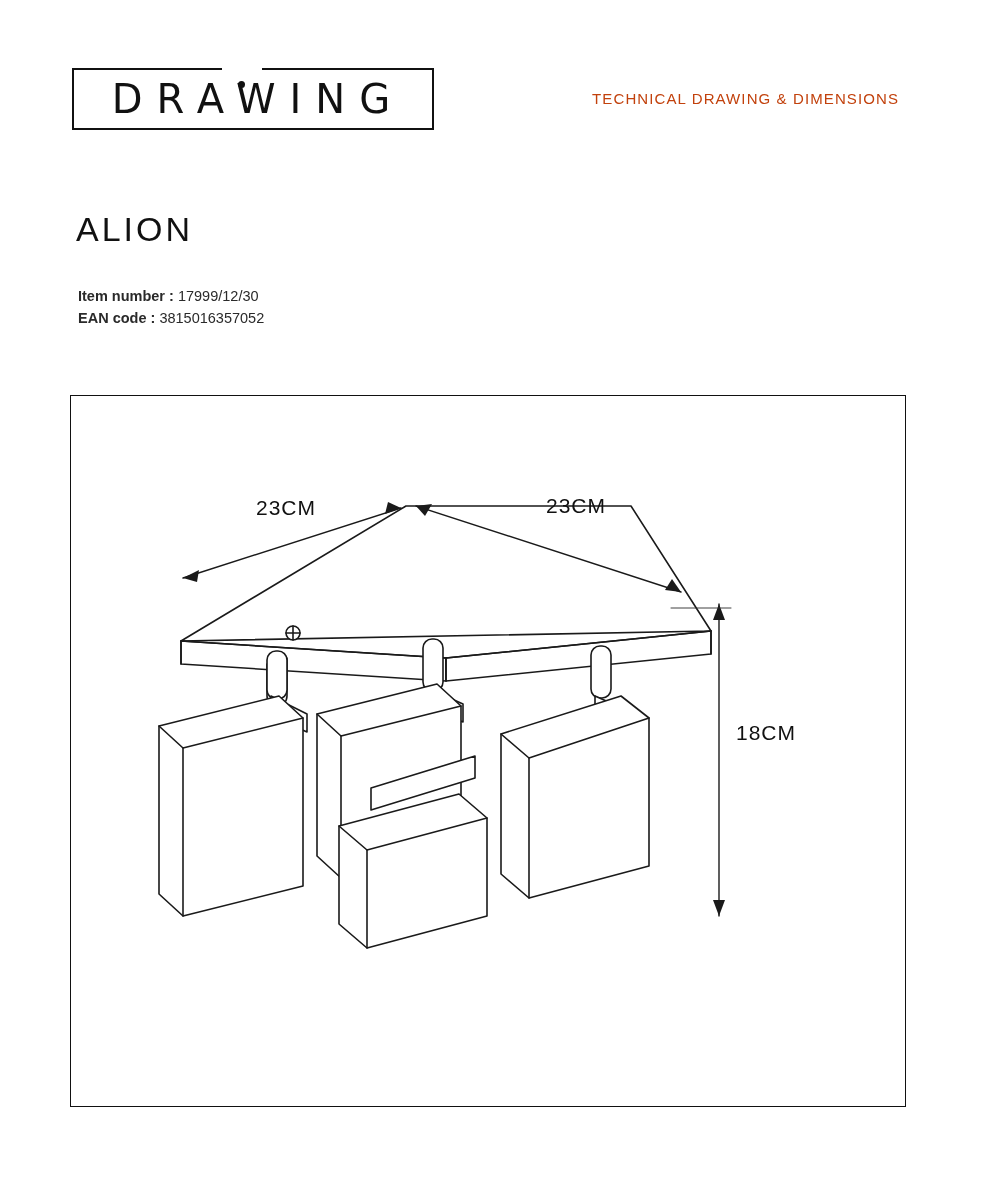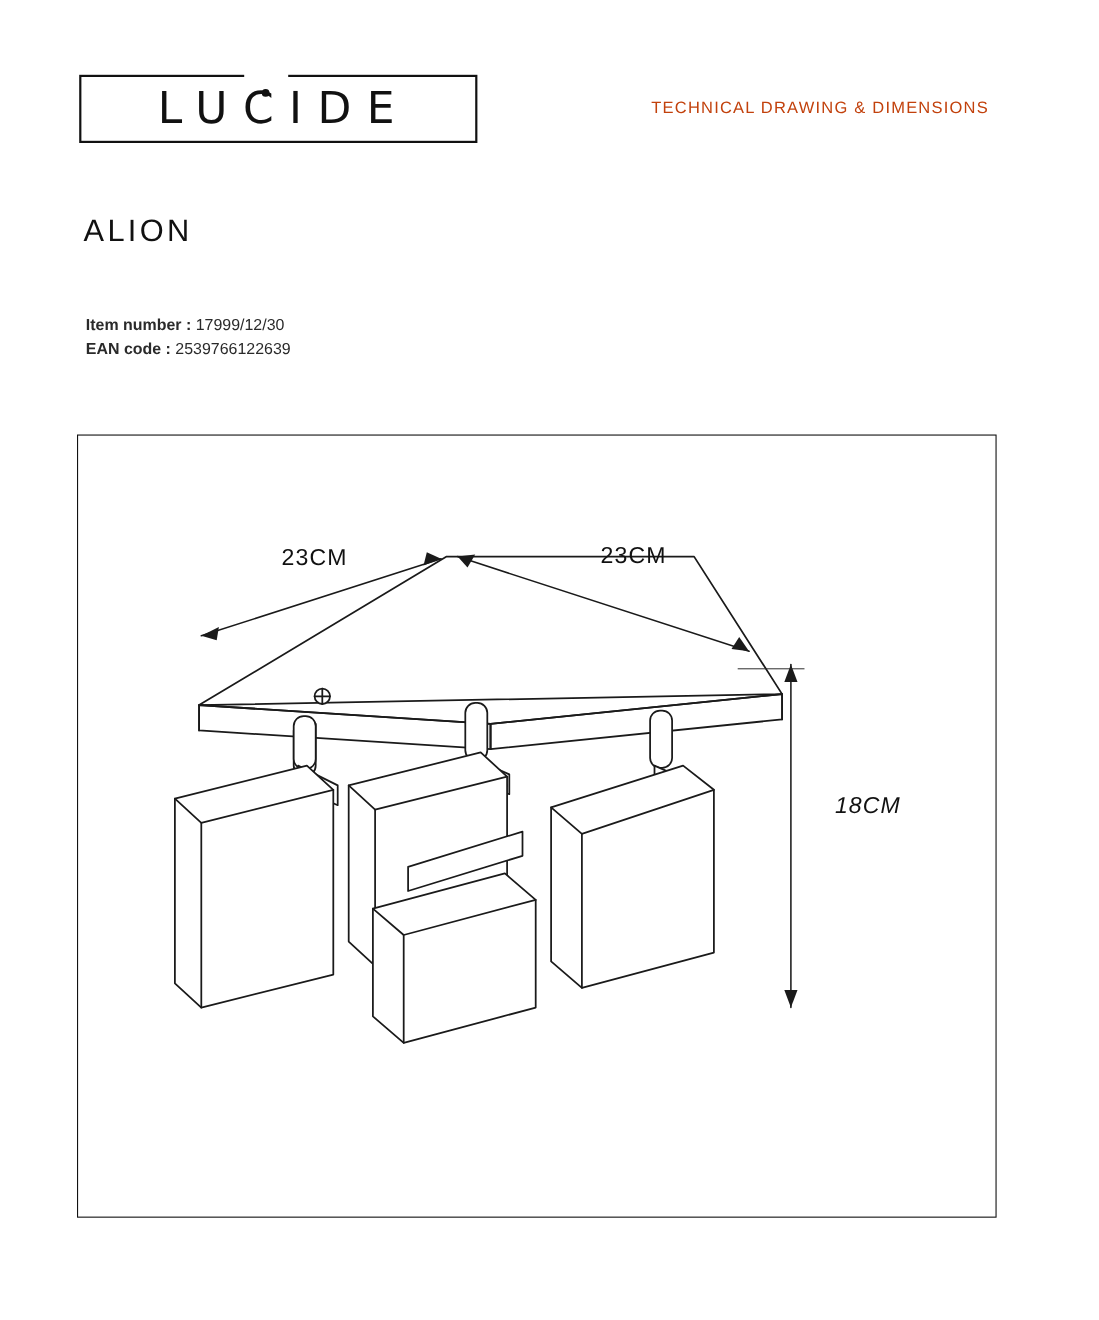--- a/index.html
+++ b/index.html
@@ -76,22 +76,22 @@
     letter-spacing: 1.1px;
     color: #c2410c;
     font-family: "Liberation Sans", sans-serif;
     white-space: nowrap;
   }
 
   
   .title {
     position: absolute;
     left: 76px;
-    top: 194px;
-    font-size: 28px;
+    top: 210px;
+    font-size: 34px;
     letter-spacing: 3px;
     font-weight: 400;
     color: #111;
     font-family: "Liberation Sans", sans-serif;
   }
   .meta {
     position: absolute;
     left: 78px;
     top: 285px;
     font-size: 14.5px;
@@ -121,43 +121,43 @@
   .dim-label {
     position: absolute;
     font-family: "Liberation Sans", sans-serif;
     font-size: 21px;
     letter-spacing: 1px;
     color: #111;
     white-space: nowrap;
   }
   #dim-left-label  { left: 185px; top: 100px; }
   #dim-right-label { left: 475px; top: 98px; }
-  #dim-height-label{ left: 688px; top: 325px; font-style: italic; }
+  #dim-height-label{ left: 665px; top: 325px; }
 </style>
 </head>
 <body>
 
 <div class="header">
   <div class="logo-box"></div>
-  <div class="logo-text">LUCIDE</div>
+  <div class="logo-text">DRAWING</div>
   <div class="logo-notch"></div>
   <div class="logo-dot"></div>
   <div class="header-caption">TECHNICAL DRAWING &amp; DIMENSIONS</div>
 </div>
 
 <div class="title">ALION</div>
 
 <div class="meta">
   <div>
     <span class="label">Item number :</span>
     <span>17999/12/30</span>
   </div>
   <div>
     <span class="label">EAN code :</span>
-    <span>2539766122639</span>
+    <span>3815016357052</span>
   </div>
 </div>
 
 <div class="frame">
 
   <svg class="drawing" viewBox="0 0 822 712">
     <g fill="none" stroke="#1a1a1a" stroke-width="1.6" stroke-linejoin="round" stroke-linecap="round">
 
       <polygon points="335,110 560,110 640,235 110,245 " fill="#ffffff" stroke="none"></polygon>
       <path d="M335,110 L560,110 L640,235 L110,245 Z" fill="#ffffff"></path>

